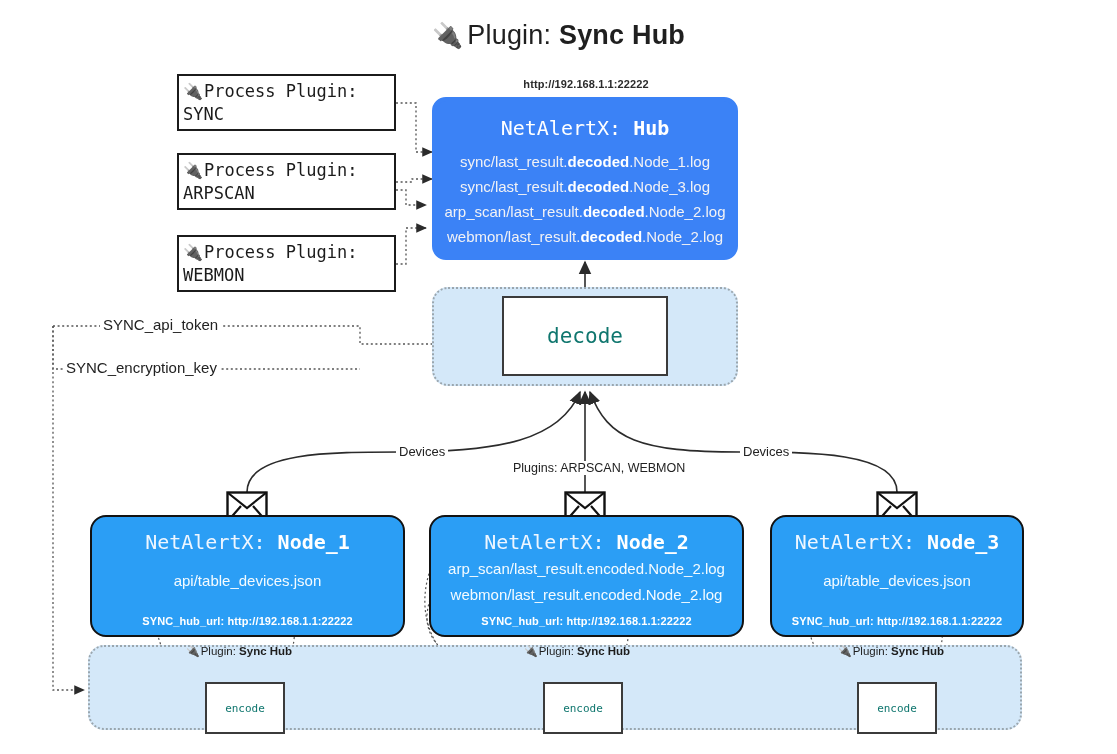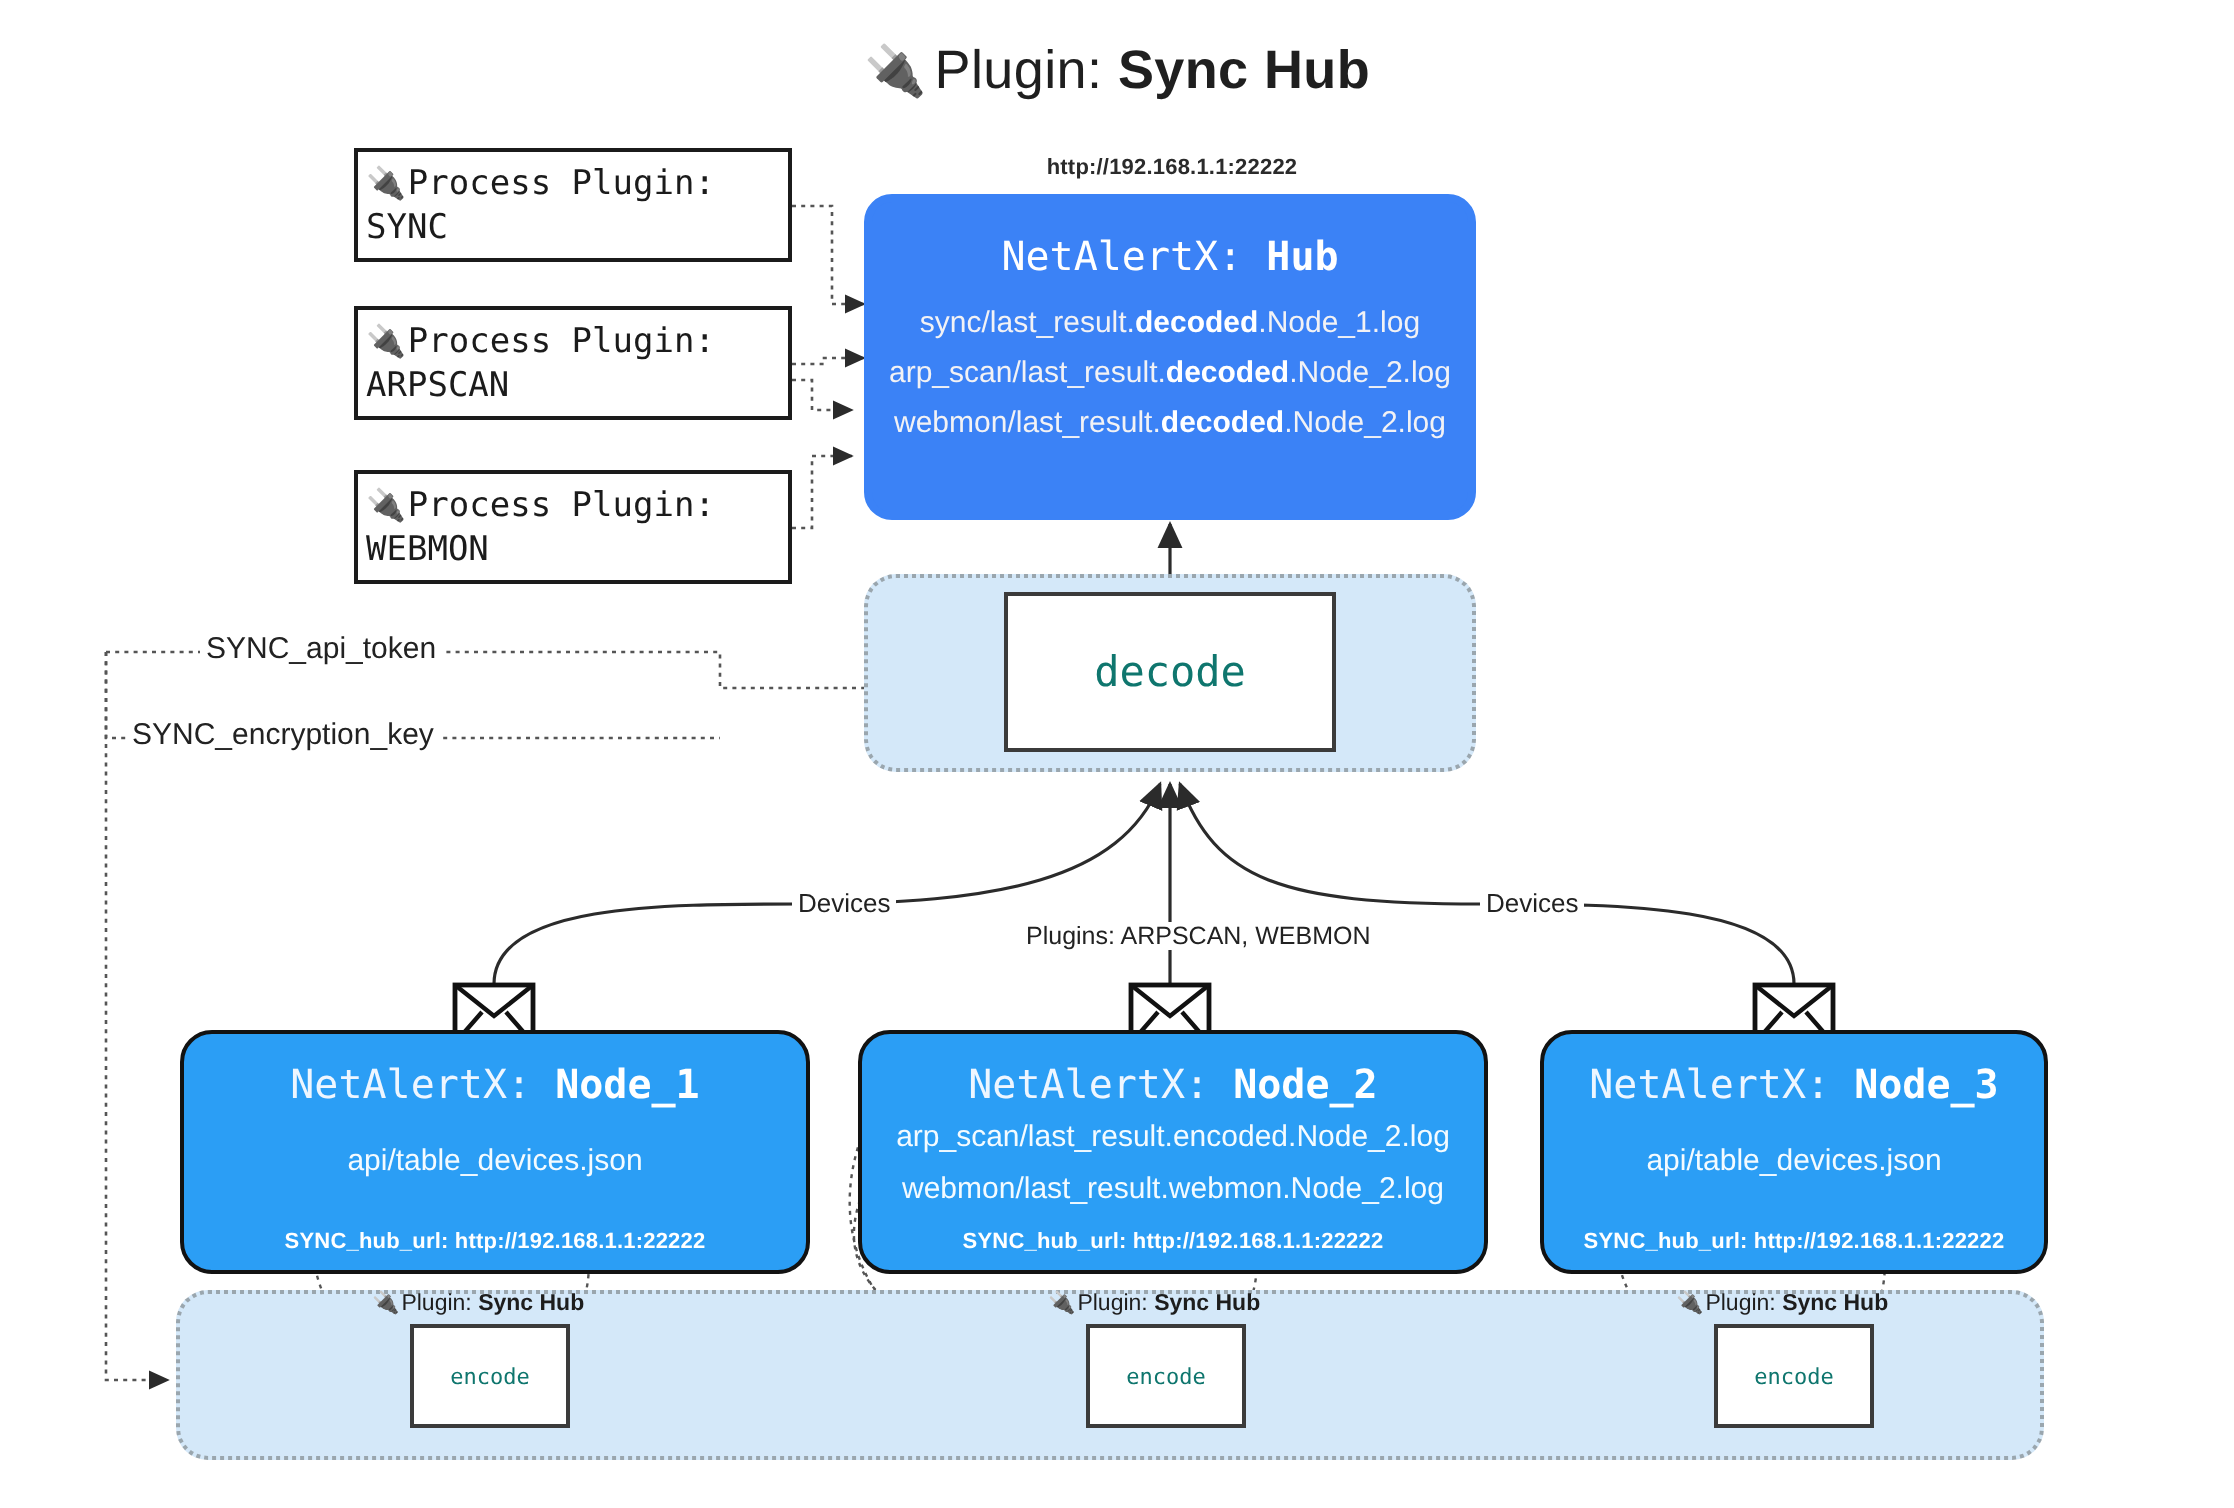--- a/index.html
+++ b/index.html
@@ -60,21 +60,21 @@
     background:#d4e8f9;border:2px dotted #9aa6ae;border-radius:16px;
   }
 
   .white-proc{
     background:#ffffff;border:2px solid #3b3b3b;
     display:flex;align-items:center;justify-content:center;
     font-family:"DejaVu Sans Mono","Liberation Mono",monospace;
     color:#0f766e;
   }
   .white-proc.big{font-size:21px;}
-  .white-proc.small{font-size:11px;}
+  .white-proc.small{font-size:11px;margin-top:20px;}
 
   
   .node-box{
     background:#2b9ef5;border:2px solid #121212;border-radius:16px;
     color:#ffffff;display:flex;flex-direction:column;align-items:center;
     padding-top:12px;
   }
   .node-title{
     font-family:"DejaVu Sans Mono","Liberation Mono",monospace;
     font-size:20px;line-height:27px;color:#eef6ff;white-space:nowrap;
@@ -180,20 +180,23 @@
   <div class="url-label" style="left:436px;top:78px;width:300px;">http://192.168.1.1:22222</div>
 
   <div class="box hub-box" style="left:432px;top:97px;width:306px;height:163px;">
     <div class="hub-title">
       <span>NetAlertX: </span><b>Hub</b>
     </div>
     <div class="hub-line">
       <span>sync/last_result.</span><b>decoded</b><span>.Node_1.log</span>
     </div>
     <div class="hub-line">
+      <span>sync/last_result.</span><b>decoded</b><span>.Node_3.log</span>
+    </div>
+    <div class="hub-line">
       <span>arp_scan/last_result.</span><b>decoded</b><span>.Node_2.log</span>
     </div>
     <div class="hub-line">
       <span>webmon/last_result.</span><b>decoded</b><span>.Node_2.log</span>
     </div>
   </div>
 
   <div class="box lightbox" style="left:432px;top:287px;width:306px;height:99px;"></div>
   <div class="box white-proc big" style="left:502px;top:296px;width:166px;height:80px;">
     <span>decode</span>
@@ -228,21 +231,21 @@
     </div>
     <div class="node-line" style="margin-top:12px;">api/table_devices.json</div>
     <div class="node-foot">SYNC_hub_url: http://192.168.1.1:22222</div>
   </div>
 
   <div class="box node-box" style="left:429px;top:515px;width:315px;height:122px;">
     <div class="node-title">
       <span>NetAlertX: </span><b>Node_2</b>
     </div>
     <div class="node-line">arp_scan/last_result.encoded.Node_2.log</div>
-    <div class="node-line">webmon/last_result.webmon.Node_2.log</div>
+    <div class="node-line">webmon/last_result.encoded.Node_2.log</div>
     <div class="node-foot">SYNC_hub_url: http://192.168.1.1:22222</div>
   </div>
 
   <div class="box node-box" style="left:770px;top:515px;width:254px;height:122px;">
     <div class="node-title">
       <span>NetAlertX: </span><b>Node_3</b>
     </div>
     <div class="node-line" style="margin-top:12px;">api/table_devices.json</div>
     <div class="node-foot">SYNC_hub_url: http://192.168.1.1:22222</div>
   </div>

